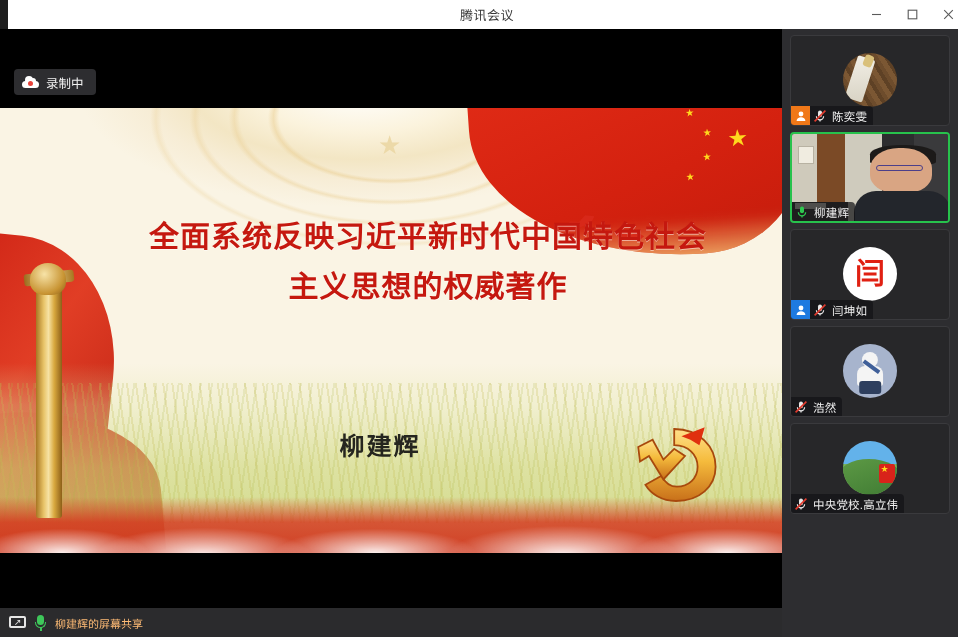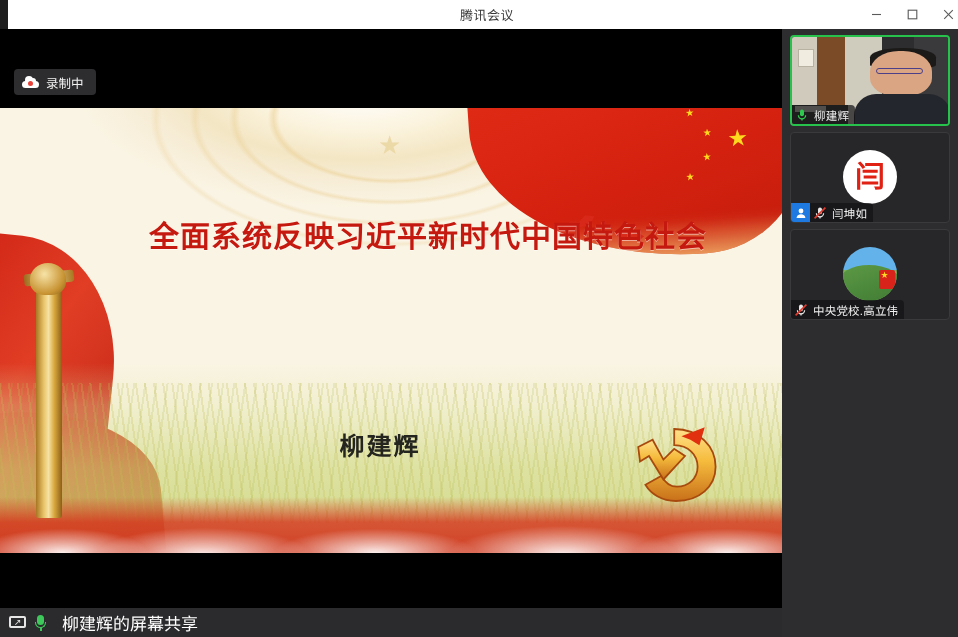--- a/index.html
+++ b/index.html
@@ -280,21 +280,21 @@
   .mic-on .arc {
     position: absolute; left: 1px; top: 7px;
     width: 11px; height: 6px;
     border: 1.6px solid #3ec75a; border-top: none;
     border-radius: 0 0 7px 7px; box-sizing: border-box;
   }
   .mic-on .stm {
     position: absolute; left: 6px; top: 12px;
     width: 1.6px; height: 4px; background: #3ec75a;
   }
-  .share-label { color: #ffffff; font-size: 17px; margin-left: 7px; }
+  .share-label { color: #fdba74; font-size: 11px; }
 
   
   .rail {
     position: absolute; left: 782px; top: 29px;
     width: 176px; height: 608px;
     background: #2d2d30;
     padding: 6px 0 0 0;
     box-sizing: border-box;
     overflow: hidden;
   }
@@ -557,40 +557,66 @@
             <stop offset="100%" stop-color="#c8701a"></stop>
           </linearGradient>
         </defs>
         <path d="M58 10 C86 10 104 30 104 52 C104 74 86 90 60 90 C44 90 32 82 26 72 L44 62 C48 70 54 74 61 74 C74 74 84 65 84 52 C84 39 74 28 58 28 Z" fill="url(#gld)" stroke="#a8490d" stroke-width="2"></path>
         <path d="M18 30 L34 22 L46 44 L58 32 L70 40 L46 66 L30 40 L20 46 Z" fill="url(#gld)" stroke="#a8490d" stroke-width="2"></path>
         <path d="M66 18 L92 8 L86 28 L76 22 Z" fill="#e0300f"></path>
       </svg>
 
       <div class="slide-title">
         <div>全面系统反映习近平新时代中国特色社会</div>
+        <div>主义思想的权威著作</div>
       </div>
       <div class="slide-speaker">柳建辉</div>
     </div>
   </div>
 
   <div class="sharebar">
     <span class="share-ico">
       <span class="scr"></span>
         <span class="arw">↗</span>
     </span>
     <span class="mic-on">
       <span class="cap"></span>
         <span class="arc"></span>
         <span class="stm"></span>
     </span>
     <span class="share-label">柳建辉的屏幕共享</span>
   </div>
 
   <div class="rail">
 
+    <div class="tile">
+      <div class="tile-avatar">
+        <div class="av-wood">
+            <span class="paper"></span>
+            <span class="nib"></span>
+          </div>
+      </div>
+      <div class="tile-bar">
+        <span class="badge-ico host">
+          <svg width="12" height="12" viewBox="0 0 12 12">
+              <circle cx="6" cy="4" r="2.4" fill="#fff"></circle>
+              <path d="M1.6 11c0-2.4 2-3.8 4.4-3.8S10.4 8.6 10.4 11z" fill="#fff"></path>
+            </svg>
+        </span>
+        <span class="mic-slot">
+          <svg width="14" height="14" viewBox="0 0 14 14">
+            <rect x="5" y="1.6" width="4" height="6.6" rx="2" fill="#e8e8e8"></rect>
+            <path d="M3.4 7.2a3.6 3.6 0 0 0 7.2 0" fill="none" stroke="#e8e8e8" stroke-width="1.2"></path>
+            <line x1="7" y1="10.6" x2="7" y2="12.4" stroke="#e8e8e8" stroke-width="1.2"></line>
+            <line x1="1.6" y1="12.4" x2="12.4" y2="1.6" stroke="#e23b2e" stroke-width="1.6"></line>
+          </svg>
+        </span>
+        <span class="tile-name">陈奕雯</span>
+      </div>
+    </div>
 
     <div class="tile speaking">
       <div class="tile-video">
         <div class="av-room">
           <span class="pic"></span>
             <span class="desk"></span>
             <span class="deskpaper"></span>
           <span class="man-hair"></span>
             <span class="man-head"></span>
           <span class="glasses"></span>
@@ -625,20 +651,41 @@
             <rect x="5" y="1.6" width="4" height="6.6" rx="2" fill="#e8e8e8"></rect>
             <path d="M3.4 7.2a3.6 3.6 0 0 0 7.2 0" fill="none" stroke="#e8e8e8" stroke-width="1.2"></path>
             <line x1="7" y1="10.6" x2="7" y2="12.4" stroke="#e8e8e8" stroke-width="1.2"></line>
             <line x1="1.6" y1="12.4" x2="12.4" y2="1.6" stroke="#e23b2e" stroke-width="1.6"></line>
           </svg>
         </span>
         <span class="tile-name">闫坤如</span>
       </div>
     </div>
 
+    <div class="tile">
+      <div class="tile-avatar">
+        <div class="av-person">
+            <span class="head"></span>
+            <span class="body"></span>
+            <span class="sash"></span>
+            <span class="legs"></span>
+          </div>
+      </div>
+      <div class="tile-bar">
+        <span class="mic-slot">
+          <svg width="14" height="14" viewBox="0 0 14 14">
+            <rect x="5" y="1.6" width="4" height="6.6" rx="2" fill="#e8e8e8"></rect>
+            <path d="M3.4 7.2a3.6 3.6 0 0 0 7.2 0" fill="none" stroke="#e8e8e8" stroke-width="1.2"></path>
+            <line x1="7" y1="10.6" x2="7" y2="12.4" stroke="#e8e8e8" stroke-width="1.2"></line>
+            <line x1="1.6" y1="12.4" x2="12.4" y2="1.6" stroke="#e23b2e" stroke-width="1.6"></line>
+          </svg>
+        </span>
+        <span class="tile-name">浩然</span>
+      </div>
+    </div>
 
 
     <div class="tile">
       <div class="tile-avatar">
         <div class="av-hill">
             <span class="ridge"></span>
             <span class="flagsq"></span>
           </div>
       </div>
       <div class="tile-bar">

